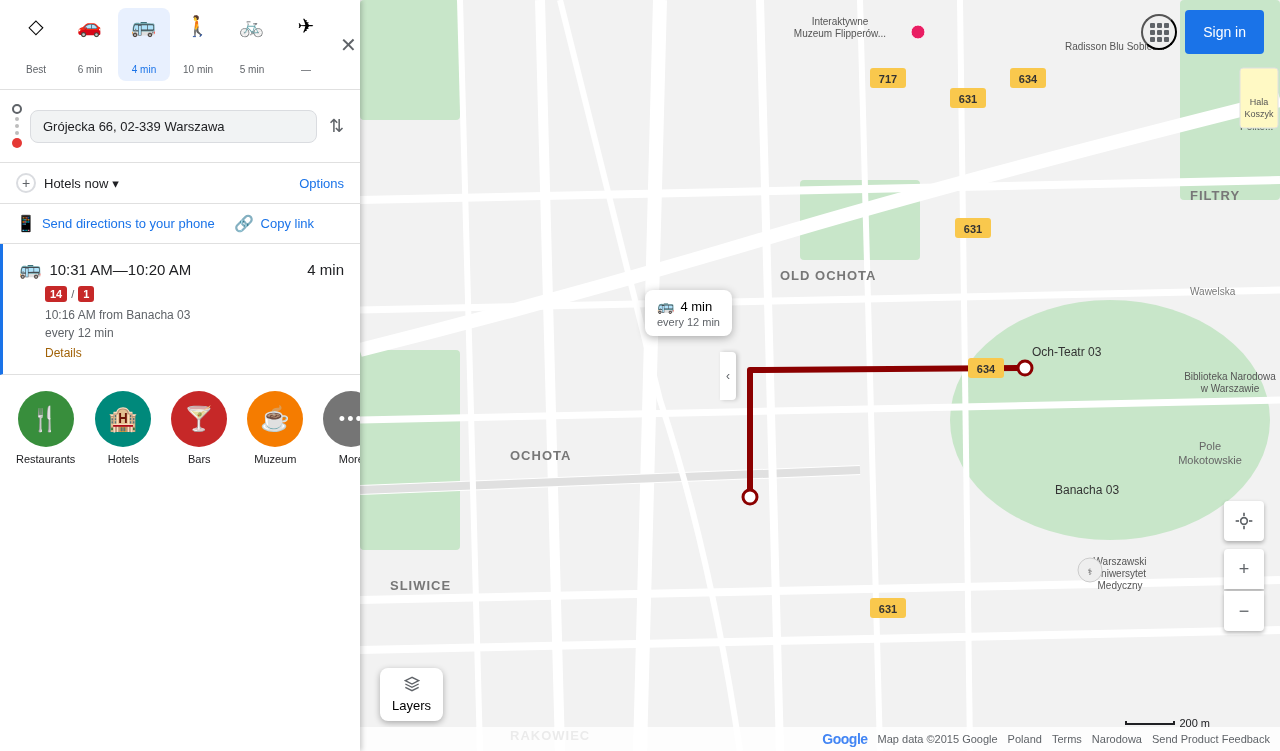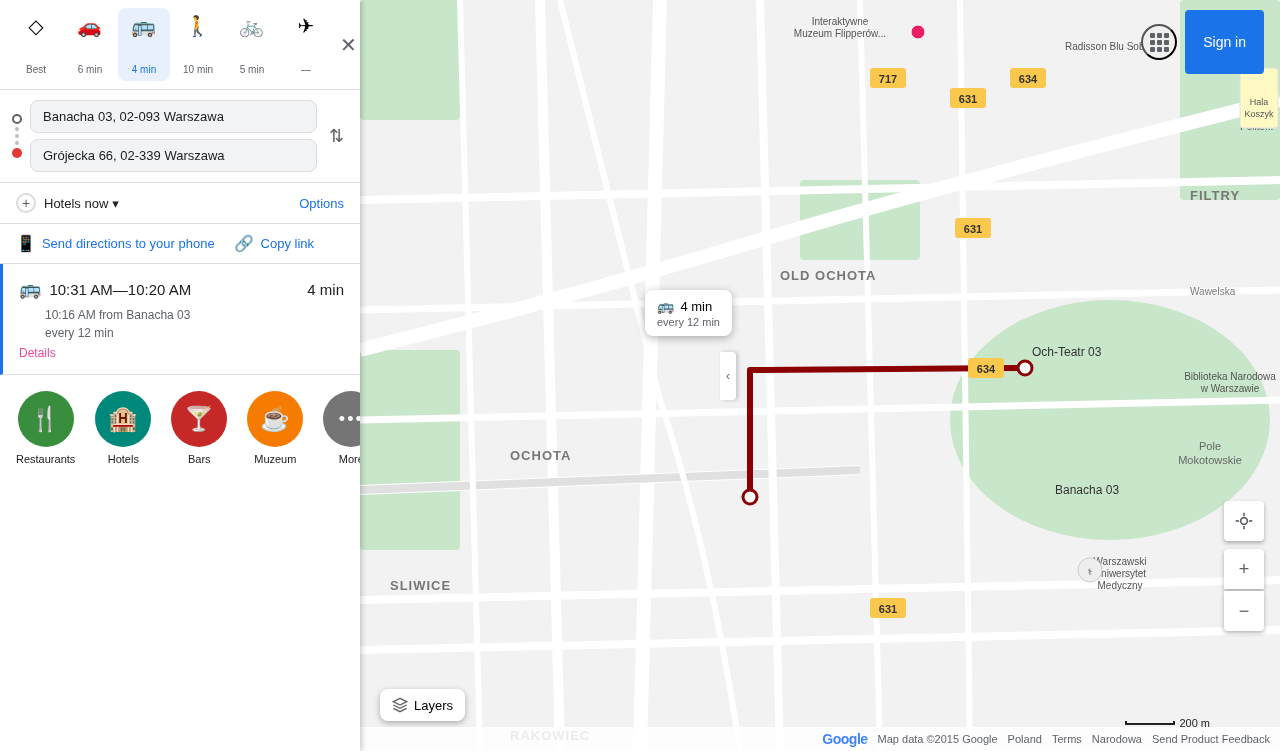--- a/index.html
+++ b/index.html
@@ -234,23 +234,24 @@
       padding: 2px 5px;
       border-radius: 3px;
     }
     .route-detail-text {
       margin-left: 26px;
       font-size: 12px;
       color: #5f6368;
       line-height: 1.5;
     }
     .details-link {
-      color: #ec4899;
+      color: #a16207;
       font-size: 12px;
       cursor: pointer;
+      margin-left: 26px;
       margin-top: 4px;
       display: block;
       background: none;
       border: none;
       text-align: left;
       padding: 0;
     }
 
     
     .explore-section {
@@ -326,21 +327,21 @@
       justify-content: center;
       border-radius: 50%;
       cursor: pointer;
       font-size: 20px;
       color: #5f6368;
     }
     .sign-in-btn {
       background: #1a73e8;
       color: white;
       border: none;
-      padding: 24px 18px;
+      padding: 14px 18px;
       border-radius: 4px;
       font-size: 14px;
       font-weight: 500;
       cursor: pointer;
       text-align: right;
     }
 
     
     .map-controls {
       position: absolute;
@@ -396,20 +397,21 @@
       border-radius: 8px;
       padding: 8px 12px;
       box-shadow: 0 2px 6px rgba(0,0,0,0.3);
       cursor: pointer;
       display: flex;
       align-items: center;
       gap: 6px;
       font-size: 13px;
       font-weight: 500;
       z-index: 5;
+      flex-direction: column;
     }
 
     
     .collapse-btn {
       position: absolute;
       left: 360px;
       top: 50%;
       transform: translateY(-50%);
       width: 16px;
       height: 48px;
@@ -540,21 +542,20 @@
 
   <div class="route-inputs">
     <div class="route-dots">
       <div class="dot-circle"></div>
       <div class="dot-small"></div>
       <div class="dot-small"></div>
       <div class="dot-small"></div>
       <div class="dot-destination"></div>
     </div>
     <div class="inputs-fields">
-      <input class="route-input" type="text" value="Banacha 03, 02-093 Warszawa" style="">
       <input class="route-input" type="text" value="Grójecka 66, 02-339 Warszawa" style="">
     </div>
     <button class="swap-btn" title="Swap">⇅</button>
   </div>
 
   <div class="depart-row">
     <div class="plus-icon-circle">+</div>
     <button class="depart-btn">
       <span>Hotels now</span>
       <span>▾</span>
@@ -571,20 +572,25 @@
       <span class="share-icon">🔗</span>
       <span>Copy link</span>
     </button>
   </div>
 
   <div class="route-result">
     <div class="route-header">
       <span class="bus-icon-sm">🚌</span>
       <span class="route-time-range">10:31 AM—10:20 AM</span>
       <span class="route-duration">4 min</span>
+    </div>
+    <div class="route-badge-row">
+      <span class="badge-14">14</span>
+      <span style="font-size:11px;color:#5f6368;">/</span>
+      <span class="badge-1">1</span>
     </div>
     <div class="route-detail-text">
       <div>10:16 AM from Banacha 03</div>
       <div>every 12 min</div>
     </div>
     <button class="details-link">Details</button>
   </div>
 
   <div class="explore-section">
     <div class="explore-icons">

